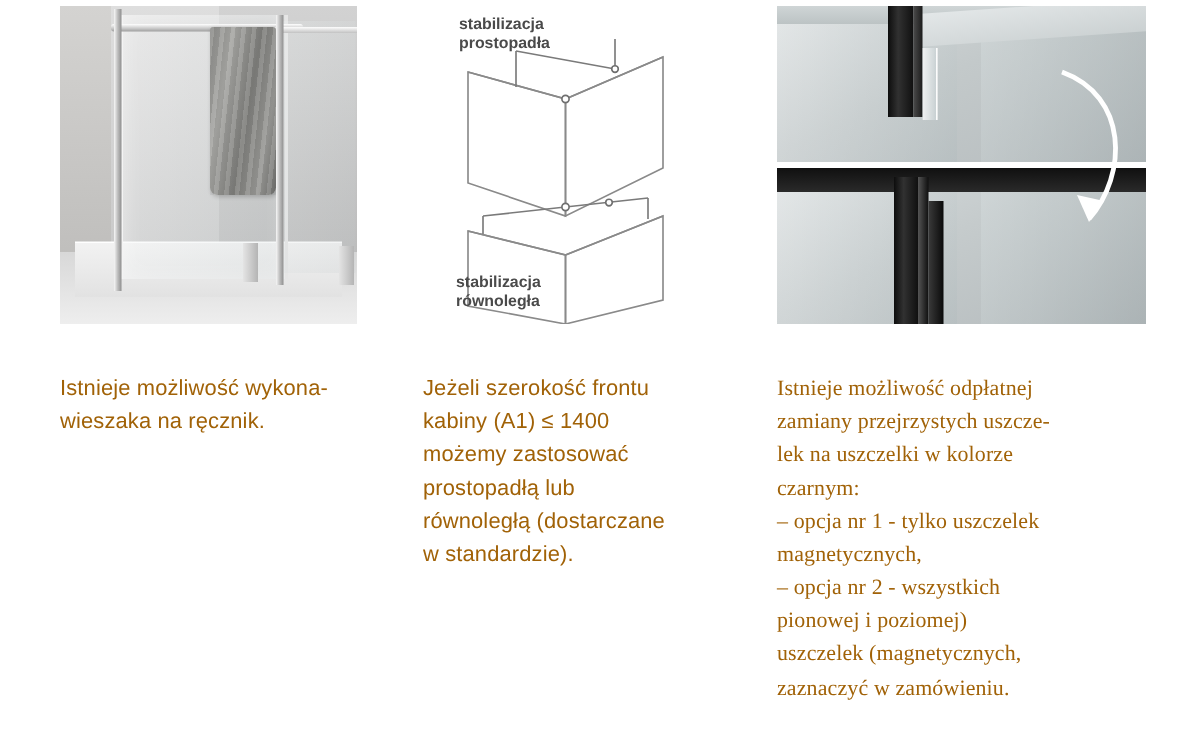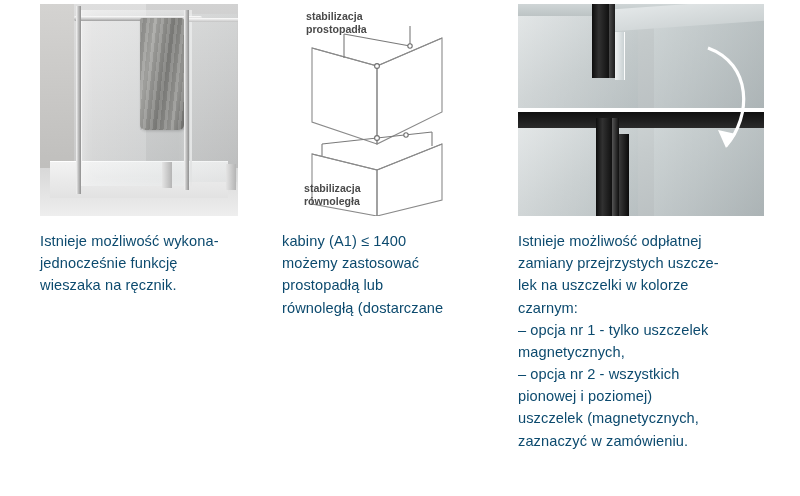--- a/index.html
+++ b/index.html
@@ -22,38 +22,38 @@
   .columns {
     display: flex;
     gap: 0;
     padding: 0;
   }
   .col {
     position: relative;
   }
   .col-1 { width: 238px; margin-left: 40px; }
   .col-2 { width: 222px; margin-left: 4px; }
-  .col-3 { width: 260px; margin-left: 14px; }
+  .col-3 { width: 260px; margin-left: 14px; font-family: Liberation Serif, serif; }
 
   
   .figure {
     position: relative;
     overflow: hidden;
     background: #e9e9e9;
   }
   .fig1 { width: 198px; height: 212px; margin-top: 4px; }
   .fig2 { width: 205px; height: 212px; margin-top: 4px; background: #ffffff; }
   .fig3 { width: 246px; height: 212px; margin-top: 4px; background: #ffffff; }
 
   
   .caption {
     font-size: 14.6px;
     line-height: 1.52;
-    color: #0c4a6e;
-    margin-top: 14px;
+    color: #a16207;
+    margin-top: 32px;
     letter-spacing: 0.1px;
   }
   .caption p { margin: 0; }
   .caption p + p { margin-top: 0px; }
   .sup { font-size: 9.5px; vertical-align: super; }
   .list-item { margin-top: 0; }
   .para-gap { margin-top: 17px !important; }
 
   
   .ph-bg {
@@ -216,21 +216,20 @@
         <div class="ph-bar"></div>
         <div class="ph-bar2"></div>
         <div class="ph-towel"></div>
         <div class="ph-post p1"></div>
         <div class="ph-post p2"></div>
         <div class="ph-foot f1"></div>
         <div class="ph-foot f2"></div>
       </div>
       <div class="caption">
         <p>Istnieje możliwość wykona-</p>
-        <p>jednocześnie funkcję</p>
         <p>wieszaka na ręcznik.</p>
       </div>
     </div>
 
     <div class="col col-2">
       <div class="figure fig2">
         <svg class="d2" viewBox="0 0 205 212" width="205" height="212">
           <g fill="none" stroke="#8a8a8a" stroke-width="1.1">
 
             <path d="M30 44 L30 118 L95 140 L95 62 Z"></path>
@@ -260,24 +259,26 @@
         <div class="lbl lbl-top">
           <div>stabilizacja</div>
           <div>prostopadła</div>
         </div>
         <div class="lbl lbl-bot">
           <div>stabilizacja</div>
           <div>równoległa</div>
         </div>
       </div>
       <div class="caption">
+        <p>Jeżeli szerokość frontu</p>
         <p>kabiny (A1) ≤ 1400</p>
         <p>możemy zastosować</p>
         <p>prostopadłą lub</p>
         <p>równoległą (dostarczane</p>
+        <p>w standardzie).</p>
       </div>
     </div>
 
     <div class="col col-3">
       <div class="figure fig3">
         <div class="s-top">
           <div class="s-glassA"></div>
           <div class="s-glassB"></div>
           <div class="s1-topedge"></div>
           <div class="s1-diag"></div>

